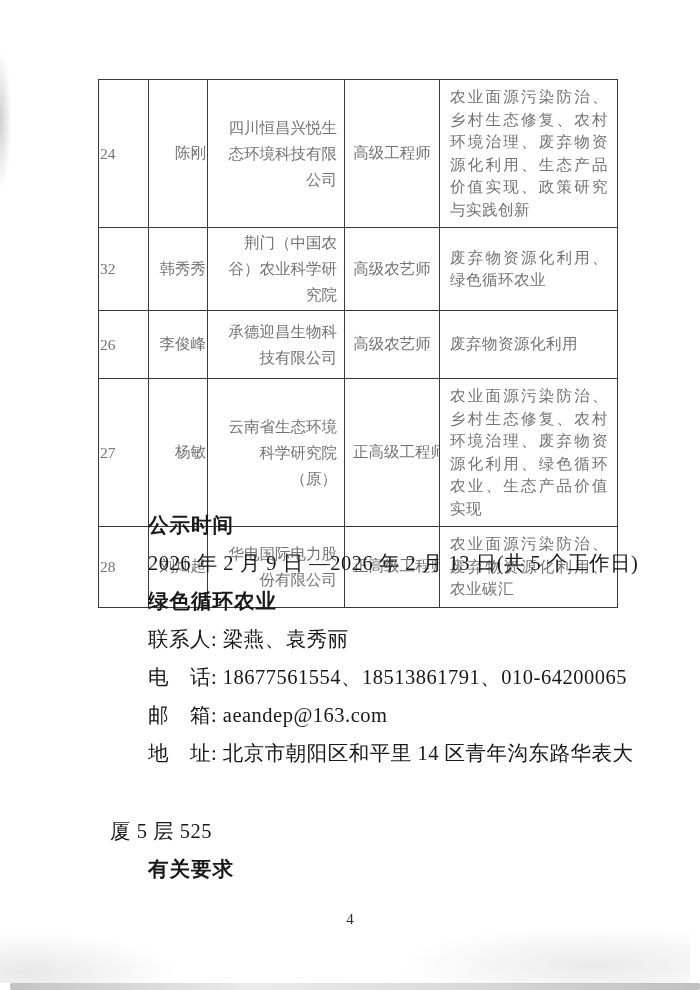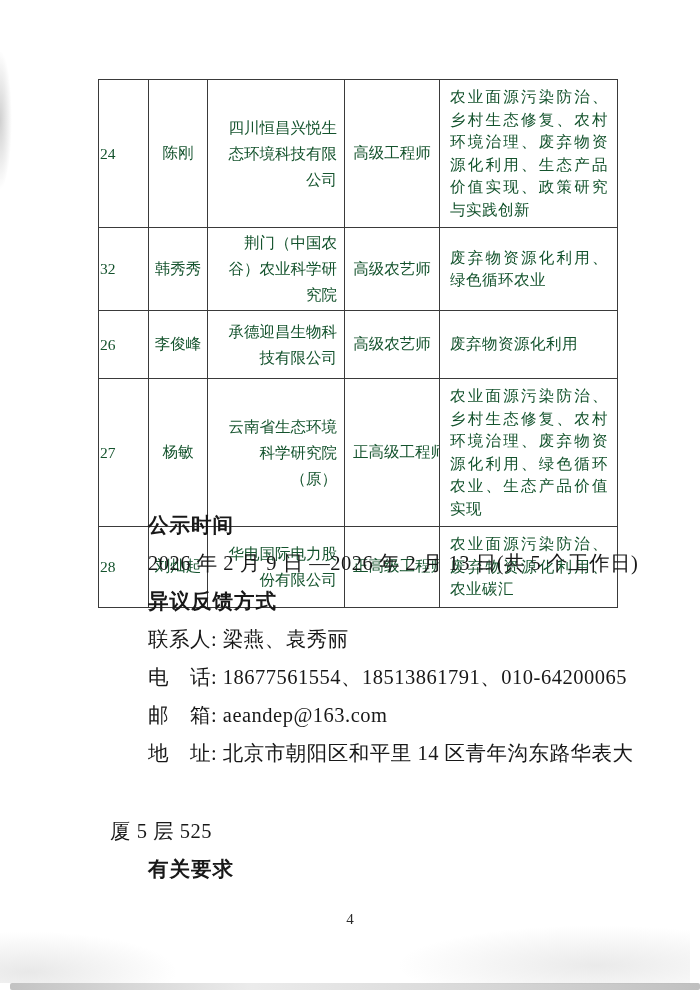--- a/index.html
+++ b/index.html
@@ -10,29 +10,29 @@
     color:#1e1e1e;
   }
 
   
   table.roster {
     position:absolute; left:98px; top:79px; width:519px;
     border-collapse:collapse; table-layout:fixed;
   }
   table.roster td {
     border:1.6px solid #3a3a3a;
-    font-size:15.5px; color:#14532d;
+    font-size:15.5px; color:#737373;
     overflow:hidden;
   }
   tr.rh-tall  { height:114px; }
   tr.rh-25    { height:62px; }
   tr.rh-26    { height:68px; }
   tr.rh-28    { height:70px; }
   .c-no    { vertical-align:middle; font-size:15px; }
-  .c-name  { text-align:center; vertical-align:middle; }
+  .c-name  { text-align:right; vertical-align:middle; }
   .c-company { text-align:right; vertical-align:middle; line-height:26px; padding:2px 7px; }
   .c-title { text-align:center; vertical-align:middle; white-space:nowrap; font-size:15px; padding:0 8px; }
   .c-spec  { text-align:justify; vertical-align:middle; line-height:22.5px; padding:6px 9px 6px 10px; letter-spacing:0.5px; }
 
   
   .bodytext {
     position:absolute; left:110px; top:506px; width:515px;
     font-size:20.5px; color:#181818;
   }
   .line { height:38px; line-height:38px; padding-left:38px; white-space:nowrap; letter-spacing:0.5px; }
@@ -113,21 +113,21 @@
         <td class="c-company">华电国际电力股份有限公司</td>
         <td class="c-title">正高级工程师</td>
         <td class="c-spec">农业面源污染防治、废弃物资源化利用、农业碳汇</td>
       </tr>
     </tbody>
   </table>
 
   <div class="bodytext">
     <div class="line bold">公示时间</div>
     <div class="line">2026 年 2 月 9 日 —2026 年 2 月 13 日(共 5 个工作日)</div>
-    <div class="line bold">异议反馈方式</div>
+    <div class="line bold">绿色循环农业</div>
     <div class="line">联系人: 梁燕、袁秀丽</div>
     <div class="line">电　话: 18677561554、18513861791、010-64200065</div>
     <div class="line">邮　箱: aeandep@163.com</div>
     <div class="line">地　址: 北京市朝阳区和平里 14 区青年沟东路华表大</div>
     <div class="line noindent">厦 5 层 525</div>
     <div class="line bold">有关要求</div>
   </div>
 
   <div class="pagenum">4</div>
 

